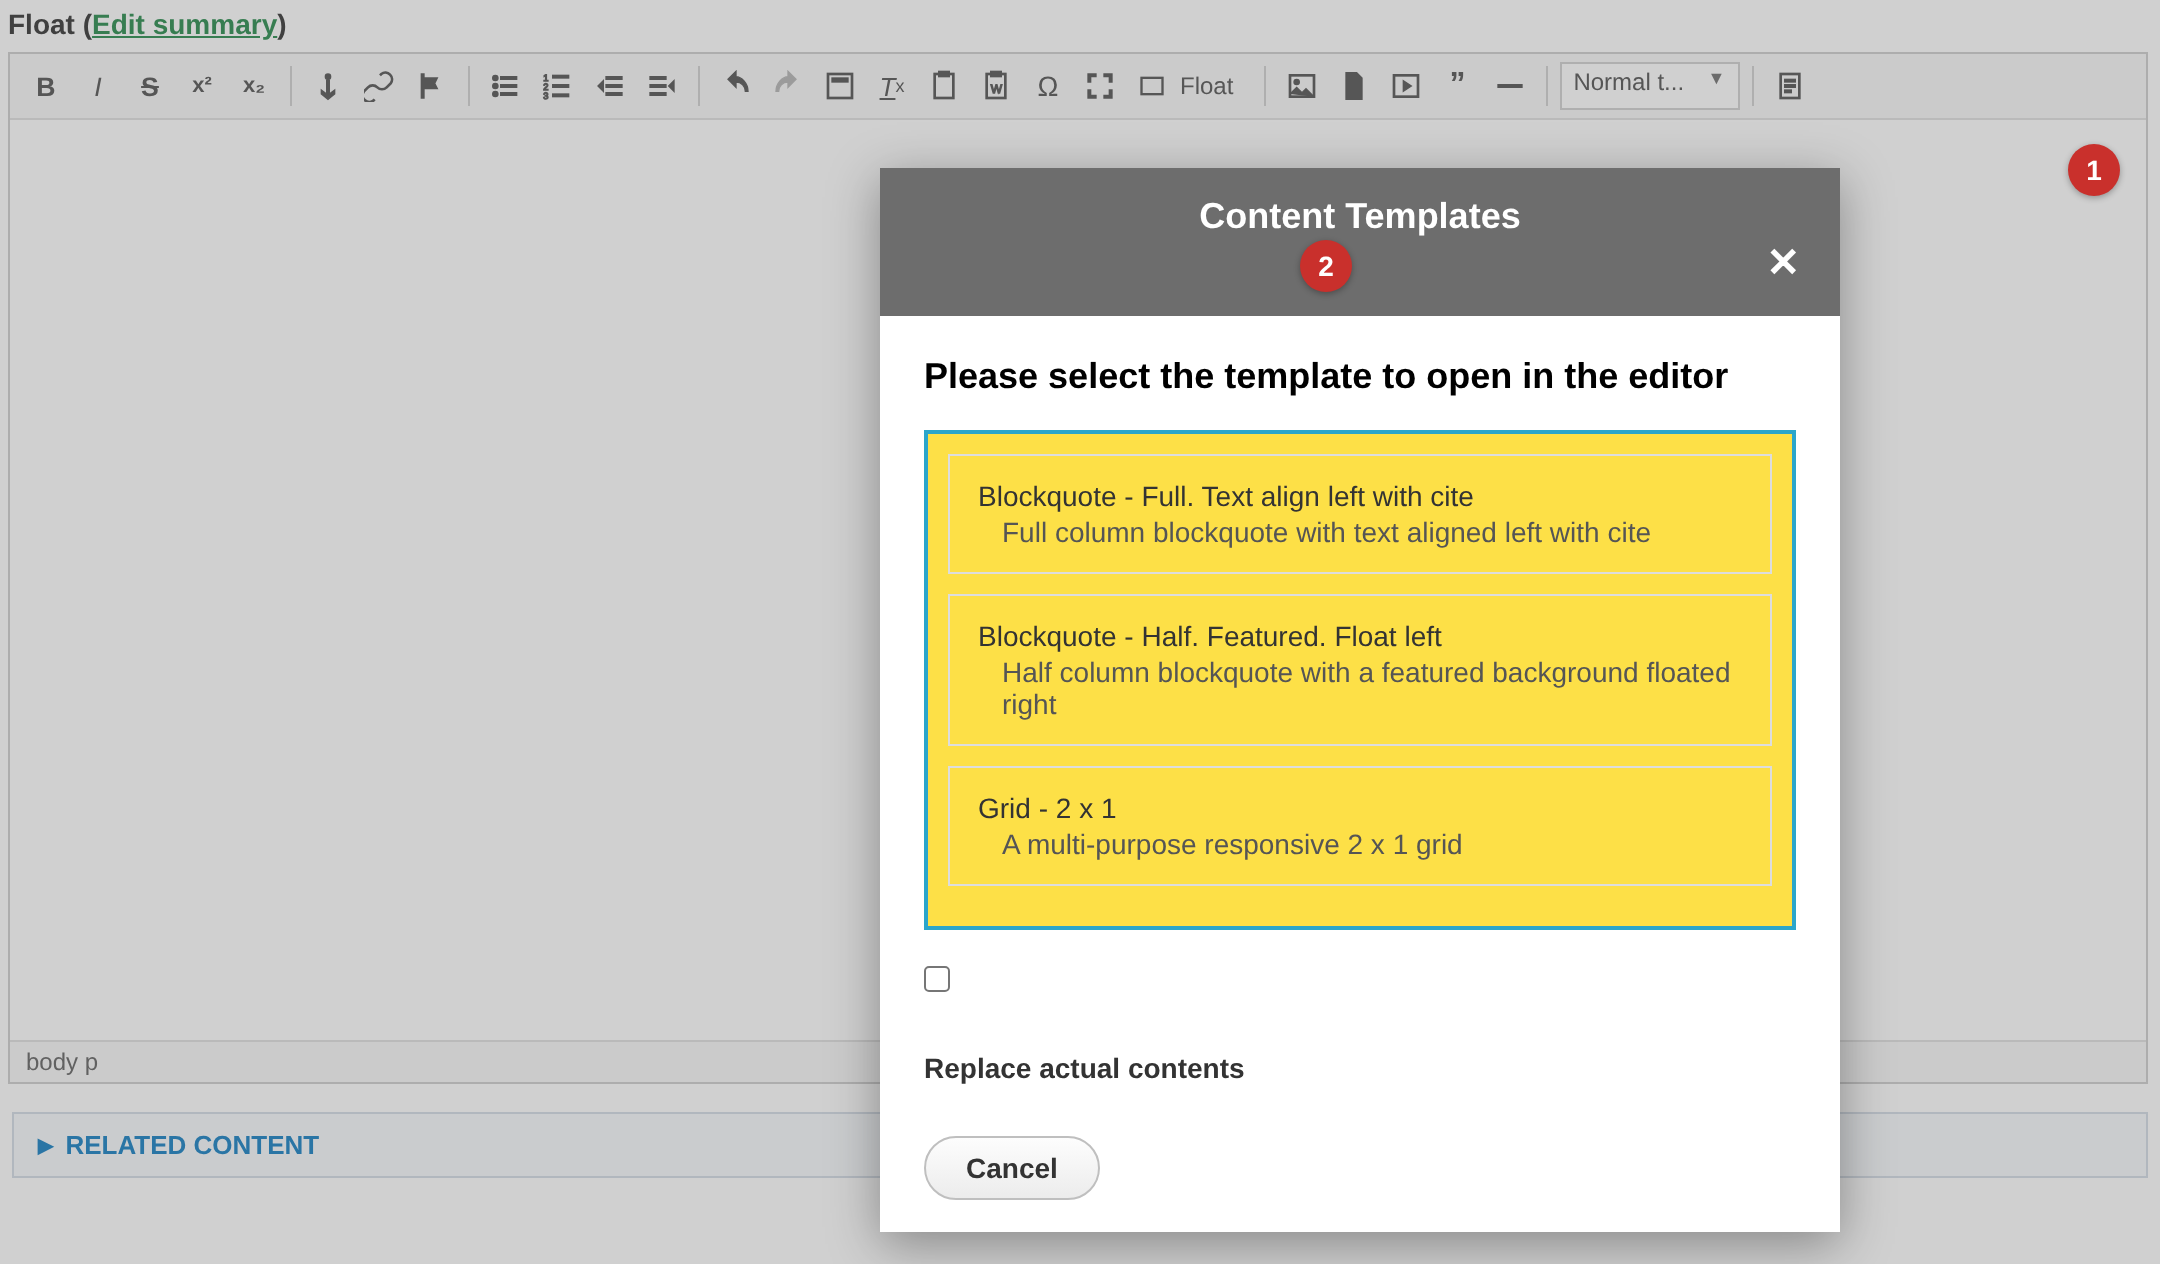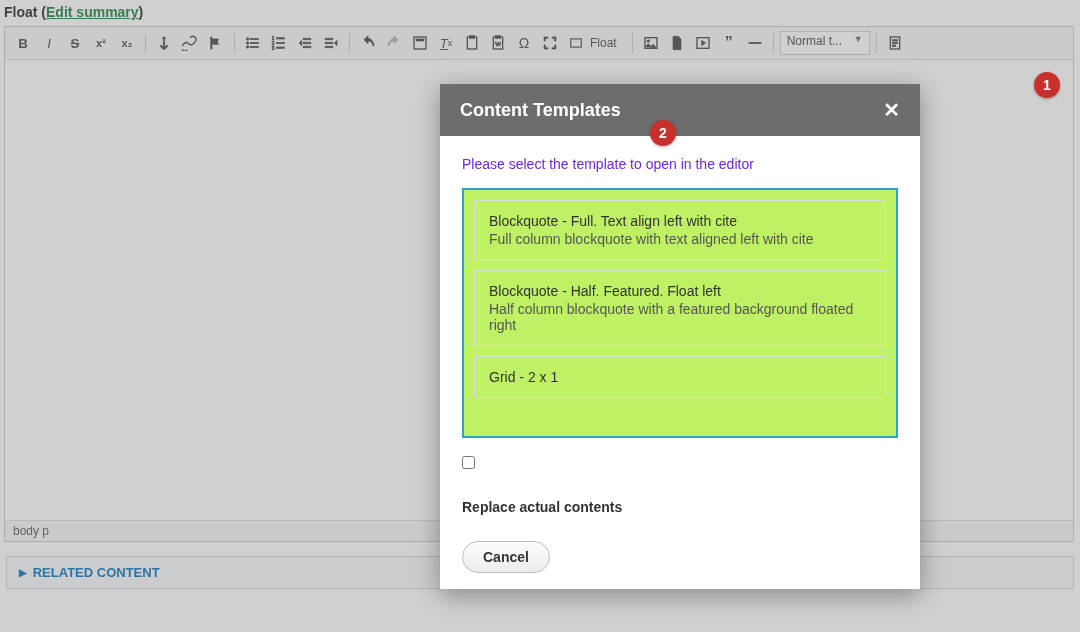--- a/index.html
+++ b/index.html
@@ -68,34 +68,34 @@
     z-index:10;
   }
 
   .dialog {
     position:absolute;z-index:20;left:440px;top:84px;width:480px;
     background:#fff;box-shadow:0 6px 24px rgba(0,0,0,0.35);
     font-family: Verdana, Arial, sans-serif;
   }
   .dlg-title {
     background:#6d6d6d;color:#fff;padding:14px 20px;font-size:18px;font-weight:bold;
-    display:flex;align-items:center;
+    display:flex;align-items:center;flex-direction:column;
   }
   .dlg-close{margin-left:auto;color:#fff;font-size:20px;cursor:pointer;font-weight:bold;}
   .dlg-body{padding:20px 22px 10px;}
-  .dlg-msg{color:#6d28d9;font-size:14px;margin-bottom:16px;}
+  .dlg-msg{color:#000000;font-size:18px;margin-bottom:16px;font-weight:bold;}
   .tpl-box{
-    border:2px solid #2ba6cb;height:250px;overflow-y:scroll;padding:0;background:#bef264;
+    border:2px solid #2ba6cb;height:250px;overflow-y:scroll;padding:0;background:#fde047;
     position:relative;
   }
   .tpl-item{
     border:1px solid #ddd;margin:10px;padding:12px 14px;font-size:14px;color:#333;cursor:pointer;
   }
   .tpl-item .tpl-title{color:#333;}
-  .tpl-item .tpl-desc{color:#555;margin-top:2px;}
+  .tpl-item .tpl-desc{color:#555;margin-top:2px;margin-left:12px;}
   .chk-row{margin-top:18px;display:flex;align-items:flex-start;gap:24px;flex-direction:column}
   .chk-row input{margin:0 0 6px 0;}
   .chk-row label{font-weight:bold;color:#333;font-size:14px;}
   .dlg-footer{padding:16px 22px;border-top:0;}
   .btn{
     display:inline-block;padding:7px 20px;border:1px solid #bfbfbf;border-radius:16px;
     background:linear-gradient(#fdfdfd,#ececec);font-weight:bold;font-size:14px;color:#333;cursor:pointer;
   }
 
   .badge{
@@ -296,20 +296,21 @@
       <div class="tpl-item">
         <div class="tpl-title">Blockquote - Full. Text align left with cite</div>
         <div class="tpl-desc">Full column blockquote with text aligned left with cite</div>
       </div>
       <div class="tpl-item">
         <div class="tpl-title">Blockquote - Half. Featured. Float left</div>
         <div class="tpl-desc">Half column blockquote with a featured background floated right</div>
       </div>
       <div class="tpl-item">
         <div class="tpl-title">Grid - 2 x 1</div>
+        <div class="tpl-desc">A multi-purpose responsive 2 x 1 grid</div>
       </div>
     </div>
     <div class="chk-row">
       <input type="checkbox" style="">
       <label>Replace actual contents</label>
     </div>
   </div>
   <div class="dlg-footer">
     <button class="btn">Cancel</button>
   </div>

